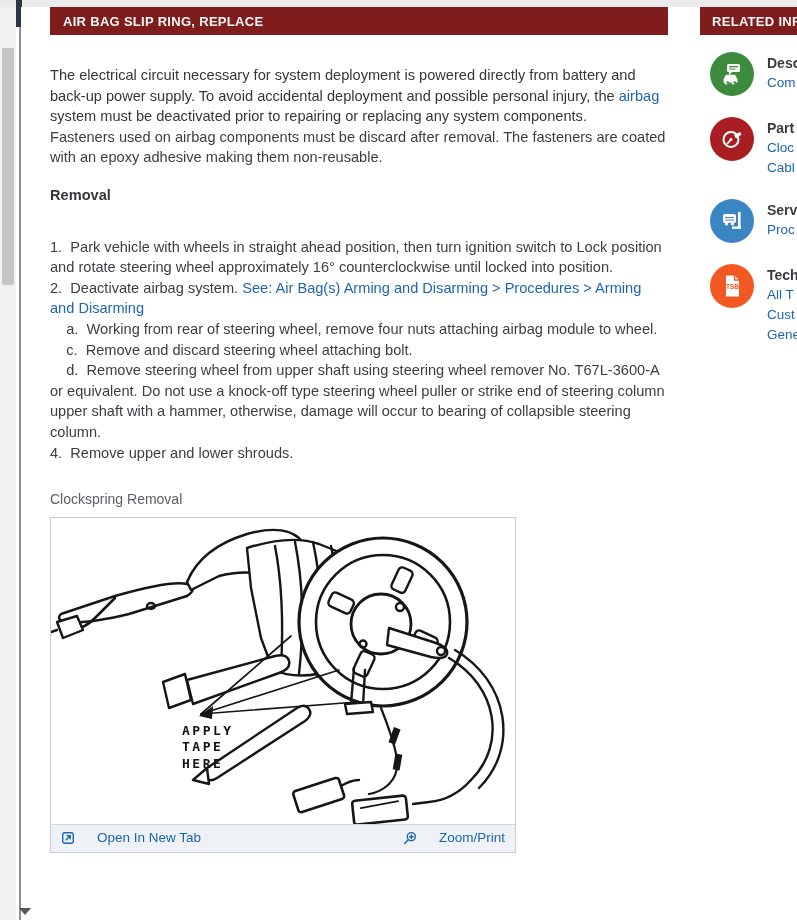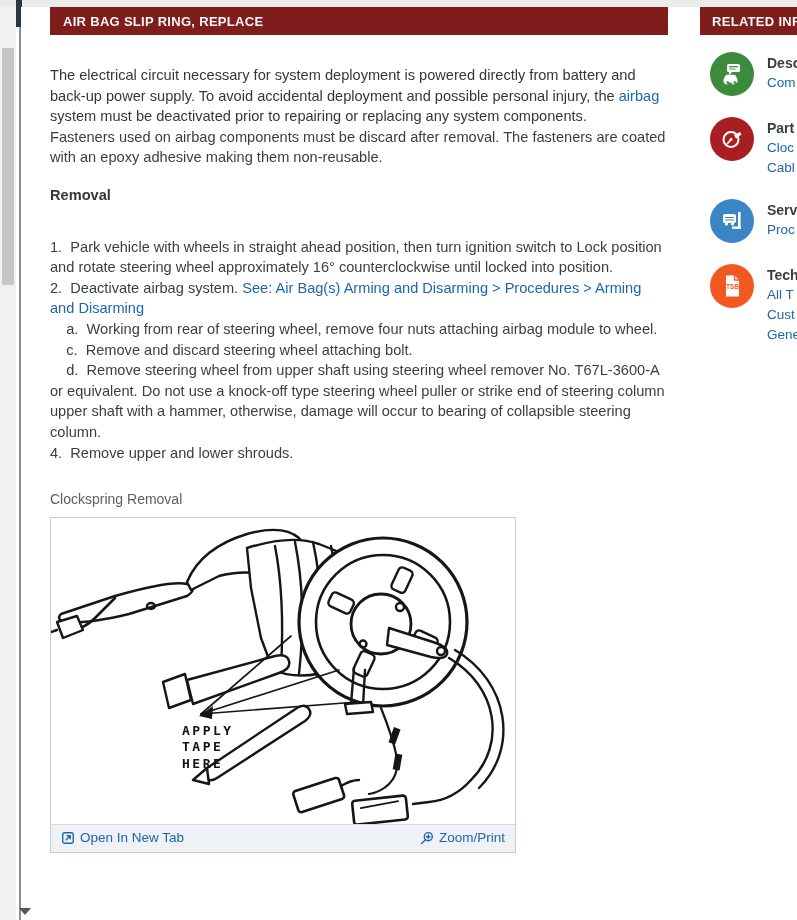--- a/index.html
+++ b/index.html
@@ -31,21 +31,21 @@
   .lnk{color:#1d66ad;text-decoration:none;cursor:pointer;}
   
   .fig-caption{margin-top:26px;color:#5a5f63;font-size:14px;}
   .figure{margin-top:7px;width:464px;border:1px solid #c9cdd1;}
   .fig-canvas{height:306px;position:relative;background:#fff;}
   .fig-canvas svg{position:absolute;left:0;top:0;}
   .annotation{position:absolute;left:131px;top:205px;font-family:"DejaVu Sans Mono",monospace;
     font-size:13px;font-weight:700;letter-spacing:2.5px;line-height:16.5px;color:#141414;white-space:pre-line;}
   .fig-footer{height:27px;background:#eef1f5;border-top:1px solid #d6d9dc;display:flex;
     justify-content:space-between;align-items:center;padding:0 10px;font-size:13.5px;}
-  .fig-footer a{display:inline-flex;align-items:center;gap:5px;}
+  .fig-footer a{display:inline-flex;align-items:center;gap:22px;}
   .fig-footer svg{display:block;}
   
   #related{position:absolute;left:700px;top:7px;width:240px;background:#fff;}
   #related .hbar{width:240px;padding-left:12px;margin-bottom:17px;}
   .rel-item{display:flex;gap:13px;margin:0 0 21px 10px;}
   .rel-icon{width:44px;height:44px;border-radius:50%;flex:none;display:flex;align-items:center;justify-content:center;}
   .rel-icon.green{background:#3c8a3c;}
   .rel-icon.red{background:#a81e22;}
   .rel-icon.blue{background:#3c85c5;}
   .rel-icon.orange{background:#f25822;}

